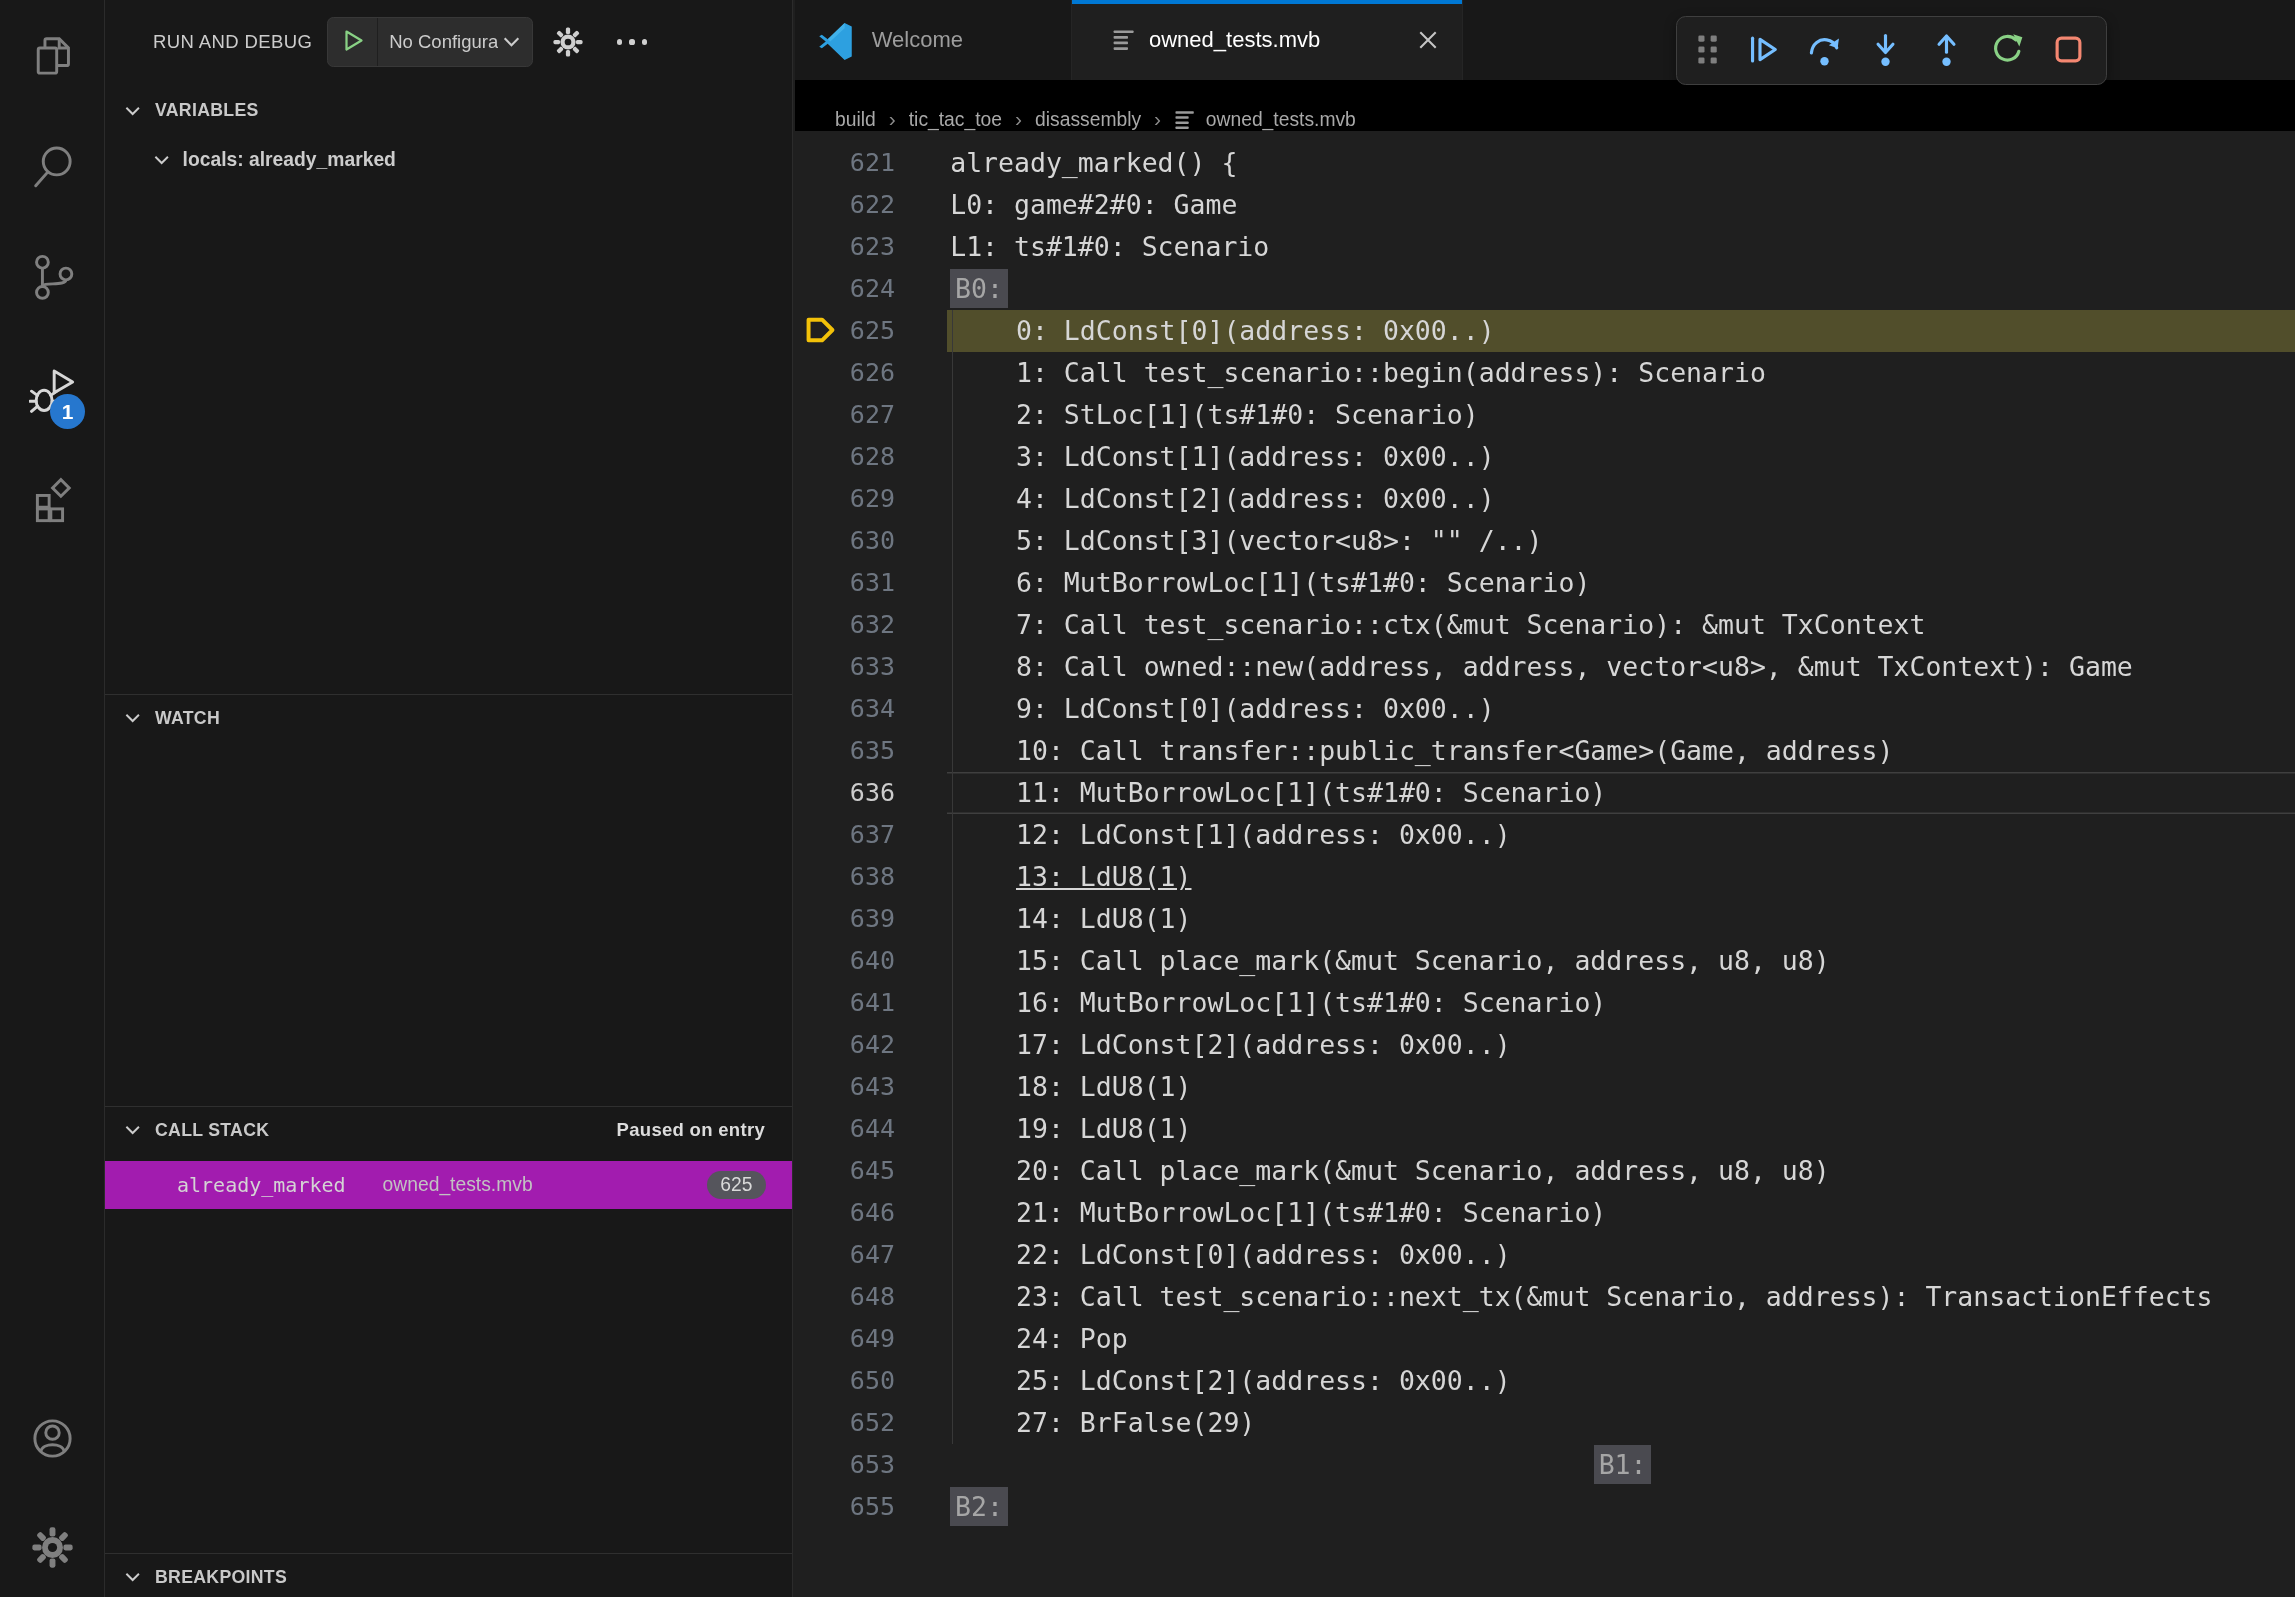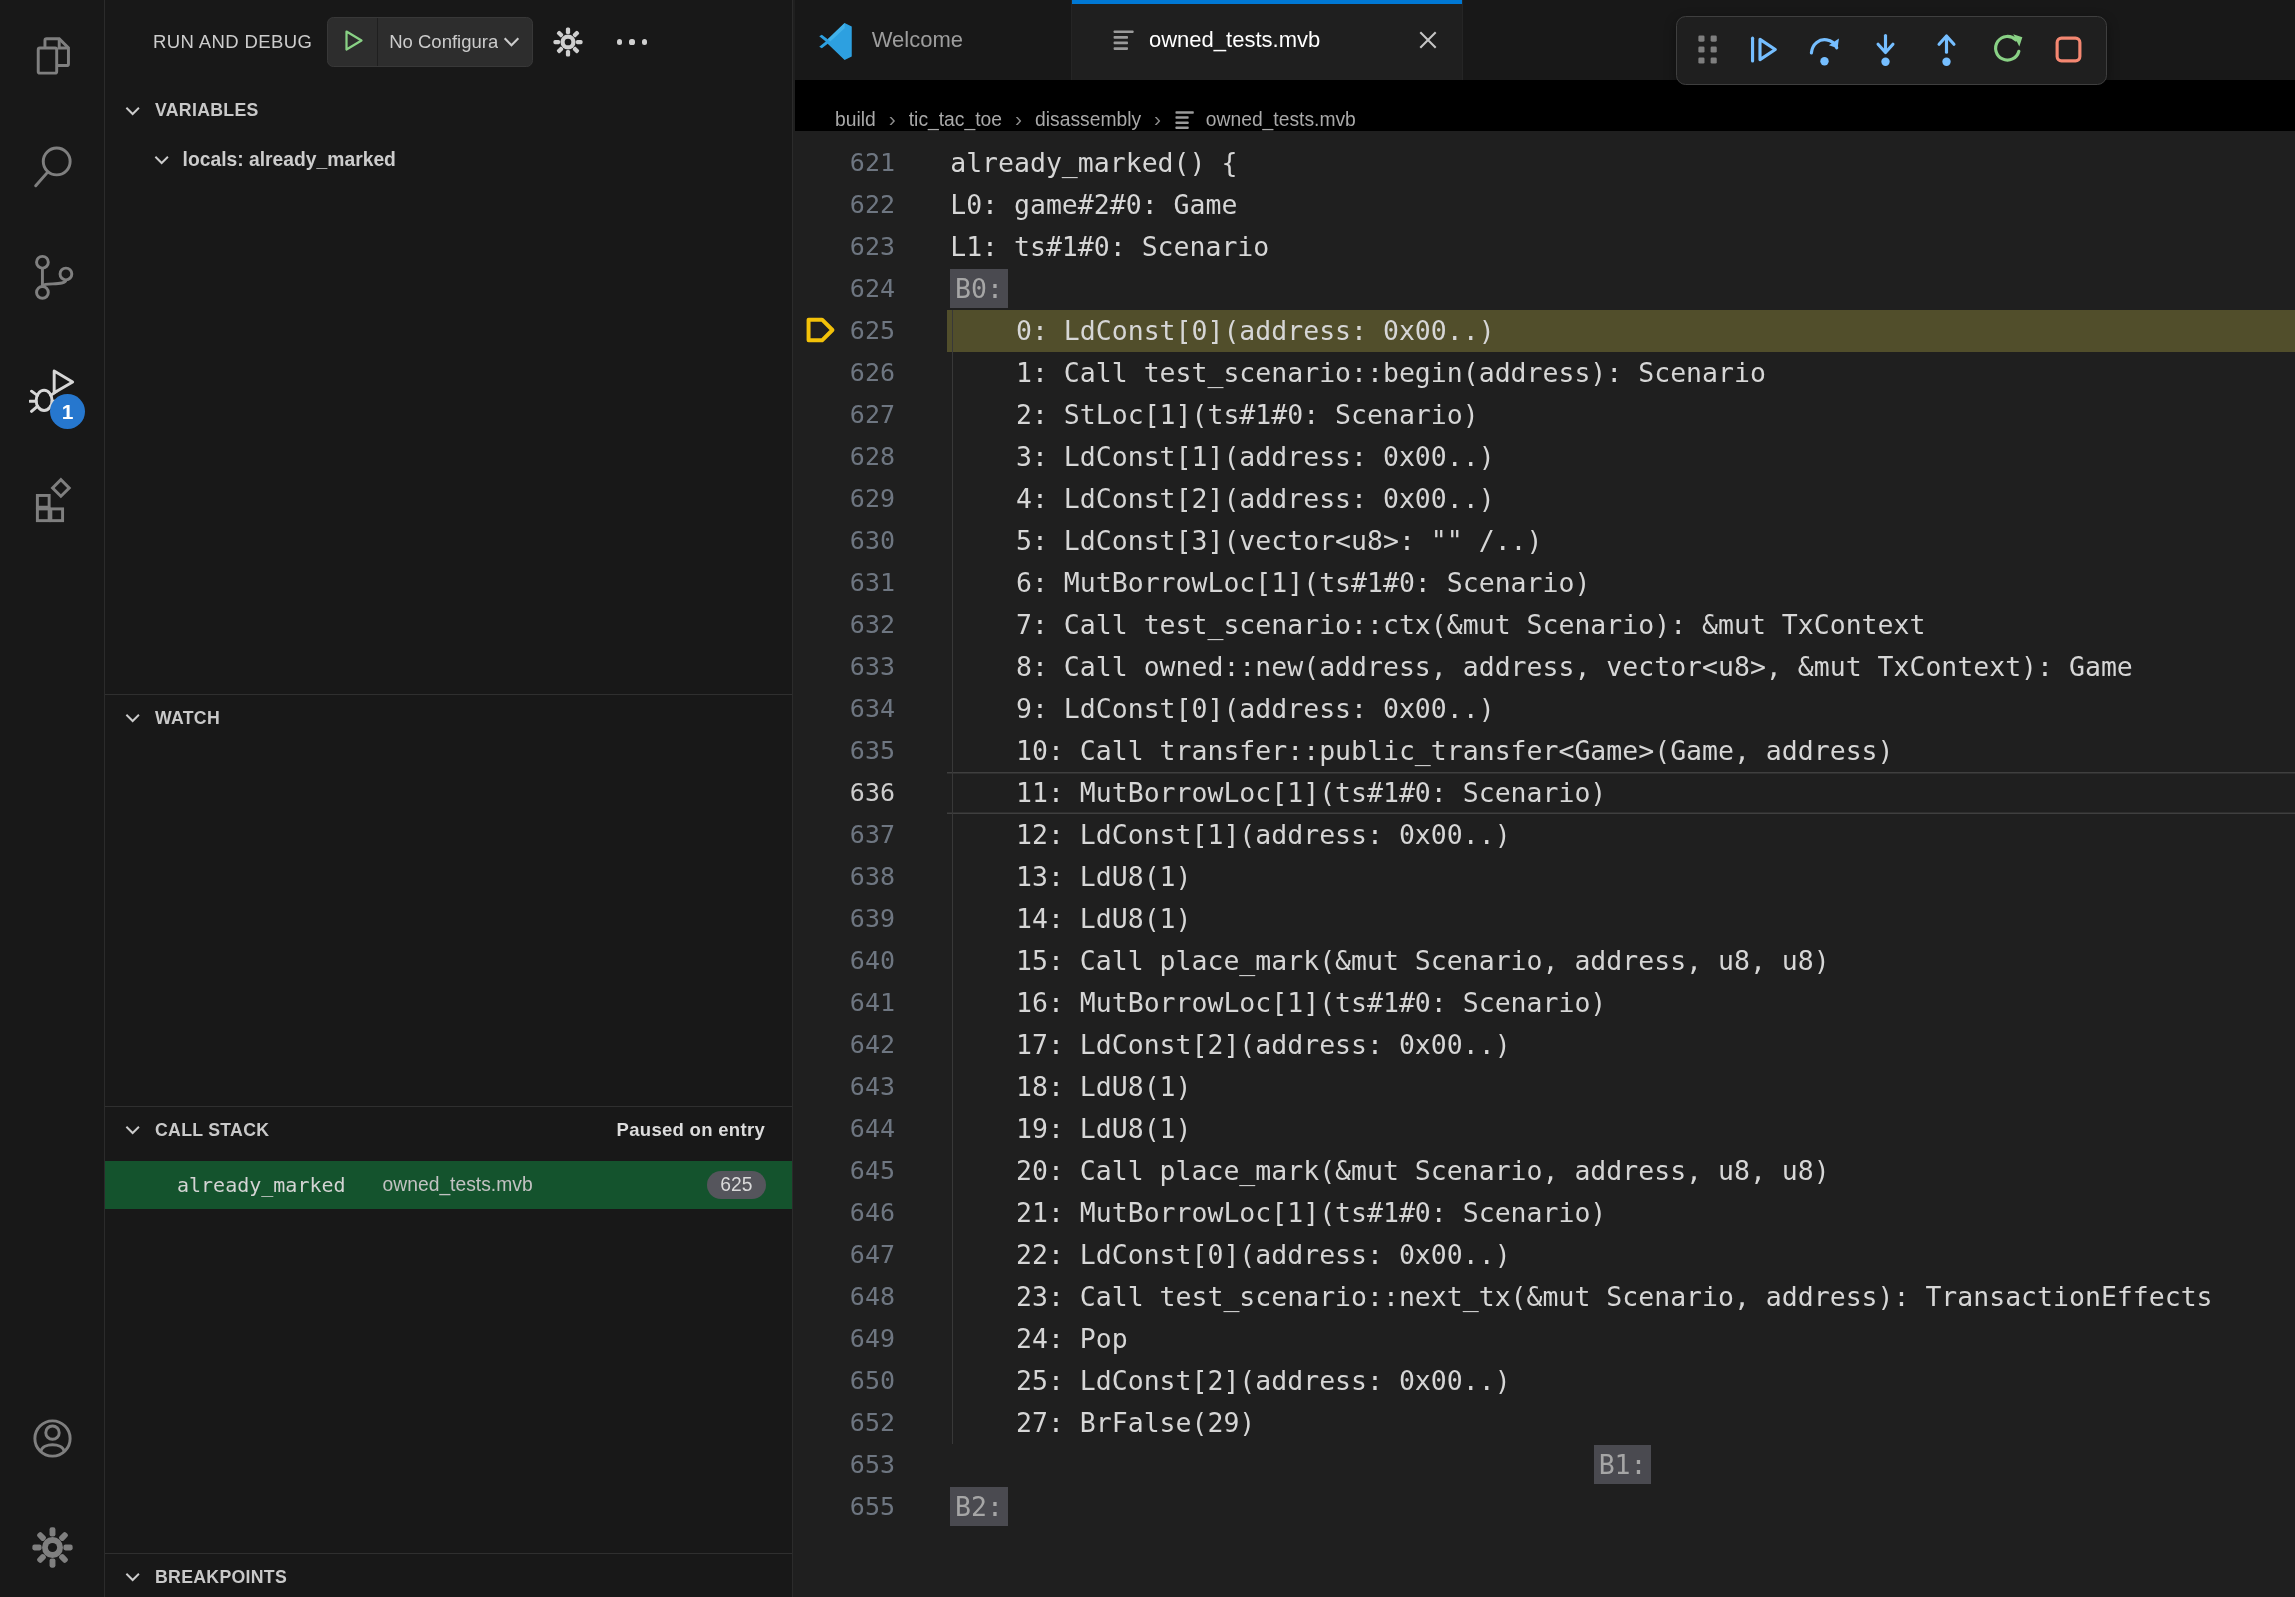--- a/index.html
+++ b/index.html
@@ -42,21 +42,21 @@
   .sec-head .chev { margin-left:17.7px; margin-right:13px; display:flex; }
   .sec-head .chev svg { width:19.3px; height:19.3px; }
   .sec-divider { border-top:0.8px solid #2f2f2f; }
   .locals-row { position:absolute; top:138px; left:0; right:0; height:43px;
     display:flex; align-items:center; cursor:pointer; }
   .locals-row .chev { margin-left:47px; margin-right:11.3px; display:flex; }
   .locals-row .chev svg { width:19.3px; height:19.3px; }
   .locals-label { font-size:19.3px; font-weight:700; color:#cccccc; }
   .paused-status { margin-left:auto; margin-right:27px; font-weight:700; font-size:18.5px; color:#dcdcdc; }
   .frame-row { position:absolute; top:1161px; left:0; right:0; height:48px;
-    background:#14532d; display:flex; align-items:center; cursor:pointer; }
+    background:#a21caf; display:flex; align-items:center; cursor:pointer; }
   .frame-name { margin-left:72px; font-family:"DejaVu Sans Mono", monospace; font-size:20px; color:#d4d4d4; }
   .frame-file { margin-left:37px; font-size:19.3px; color:#c2c2c2; }
   .frame-badge { margin-left:auto; margin-right:26.5px; background:#55555c; border-radius:16px;
     padding:3.2px 13px; font-size:19.3px; color:#dadada; }
   
   .editor { position:absolute; left:795px; top:0; right:0; height:100%; background:#1f1f1f; }
   .tabbar { position:absolute; top:0; left:0; right:0; height:80px; background:#181818; display:flex; }
   .tab { height:100%; display:flex; align-items:center; font-size:22px; color:#9d9d9d;
     border-right:0.8px solid #252525; position:relative; cursor:pointer; flex:none; }
   .tab.active { background:#1f1f1f; color:#ffffff; }
@@ -435,21 +435,21 @@
           <span class="body guided" style="padding-left: 69px;">11: MutBorrowLoc[1](ts#1#0: Scenario)</span>
         </div>
         <div class="cline">
           <span class="ln">637</span>
           <span class="gut"></span>
           <span class="body guided" style="padding-left: 69px;">12: LdConst[1](address: 0x00..)</span>
         </div>
         <div class="cline">
           <span class="ln">638</span>
           <span class="gut"></span>
-          <span class="body guided" style="padding-left: 69px;">13: LdU8(1)</span>
+          <span class="body guided" style="padding-left: 69px; text-decoration: underline;">13: LdU8(1)</span>
         </div>
         <div class="cline">
           <span class="ln">639</span>
           <span class="gut"></span>
           <span class="body guided" style="padding-left: 69px;">14: LdU8(1)</span>
         </div>
         <div class="cline">
           <span class="ln">640</span>
           <span class="gut"></span>
           <span class="body guided" style="padding-left: 69px;">15: Call place_mark(&amp;mut Scenario, address, u8, u8)</span>

